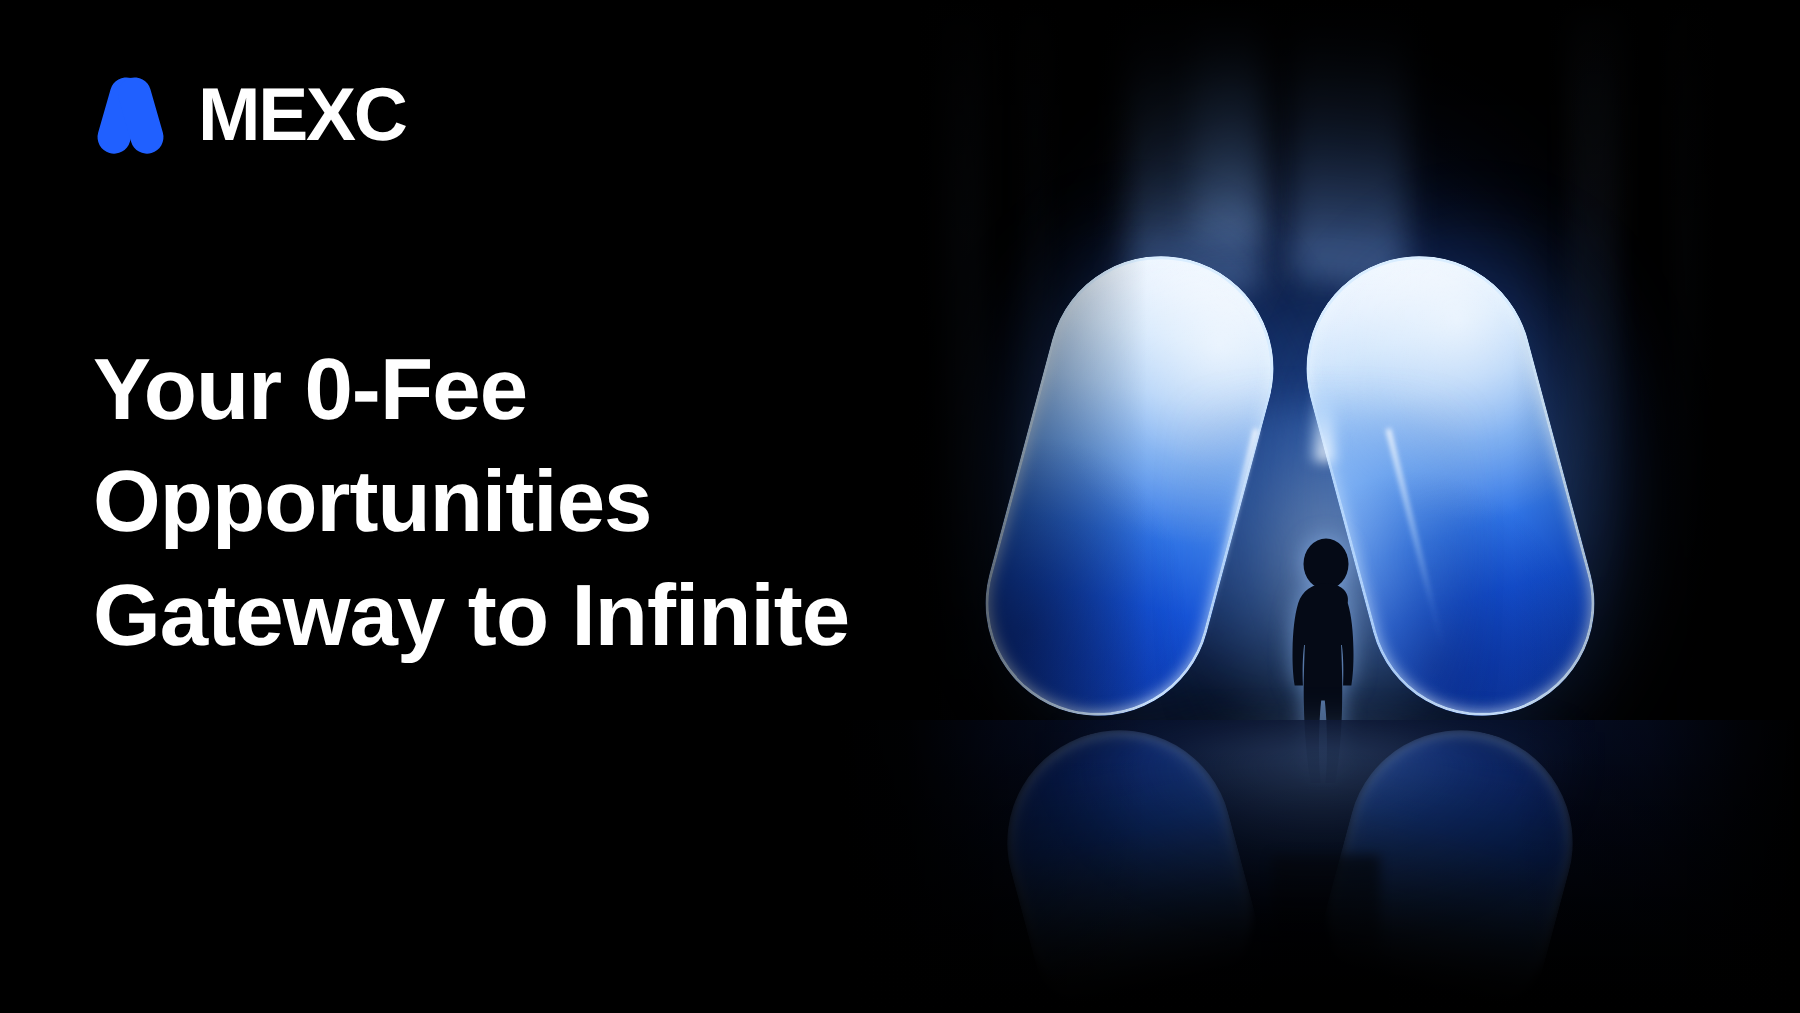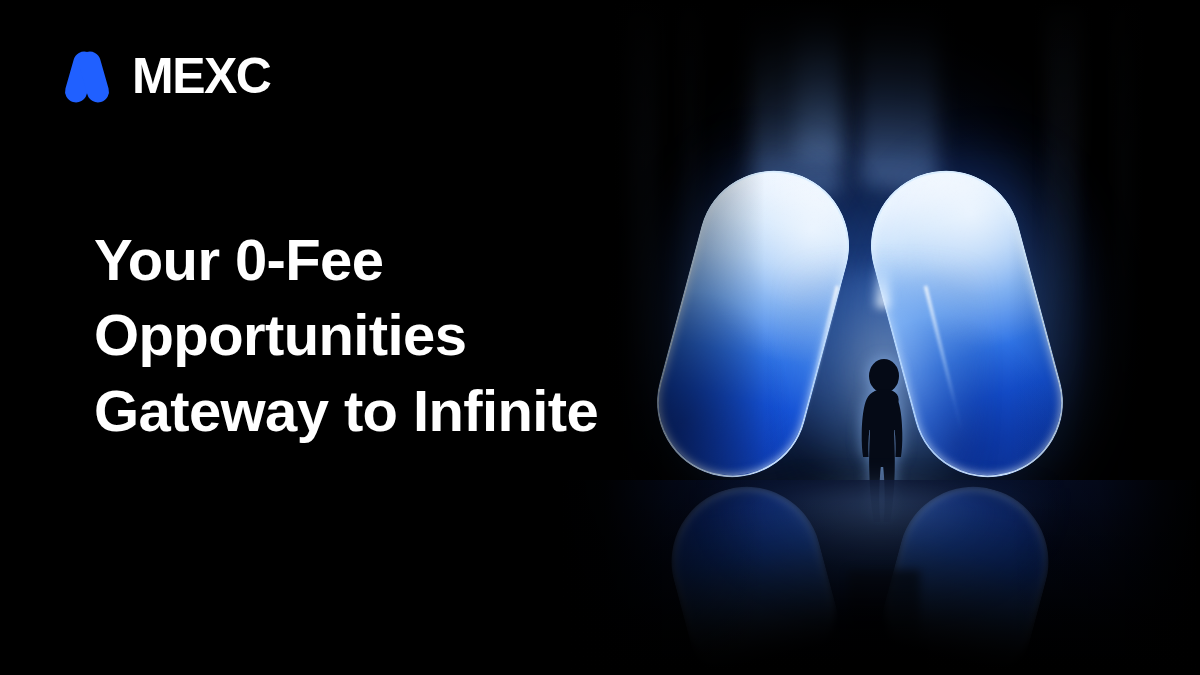--- a/index.html
+++ b/index.html
@@ -241,21 +241,20 @@
   
   .headline{
     position:absolute;left:62px;top:222px;
     width:620px;
     color:#FFFFFF;
     font-size:58px;
     font-weight:700;
     line-height:1.30;
     letter-spacing:-0.6px;
     white-space:nowrap;
-    margin-left:32px;
   }
   .headline .hl-line{display:block;}
 </style>
 </head>
 <body>
 
 <div id="stage">
 
   <div class="hero">
     <div class="hero-haze"></div>

